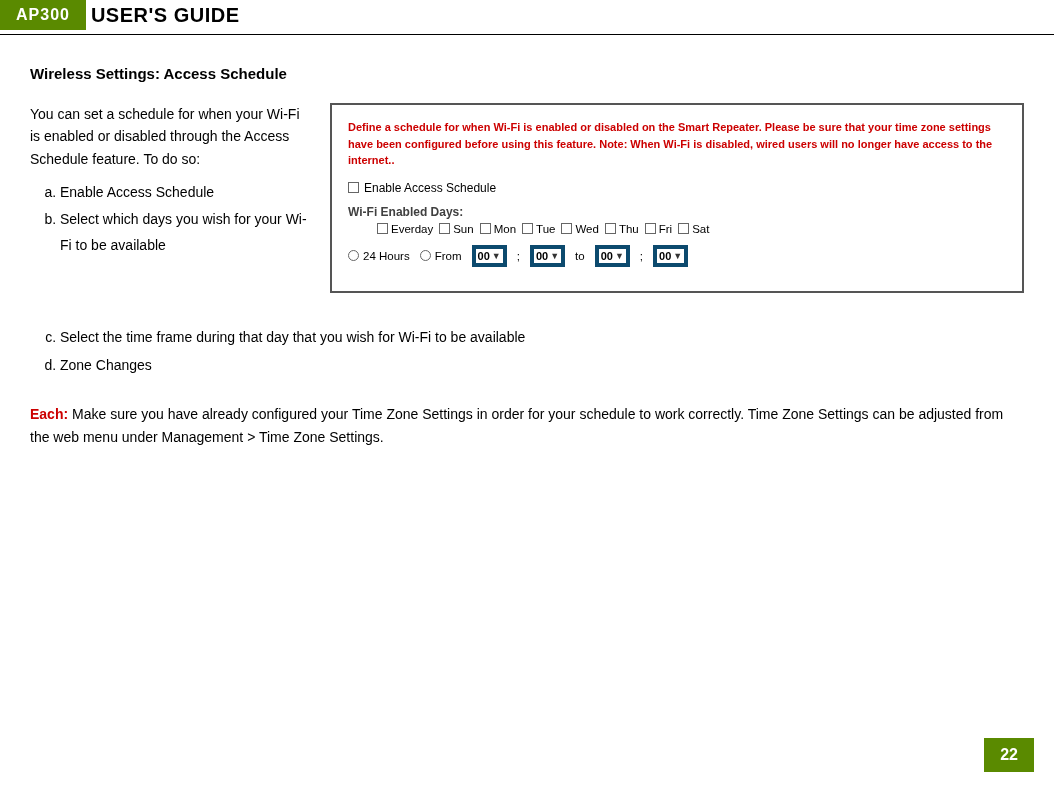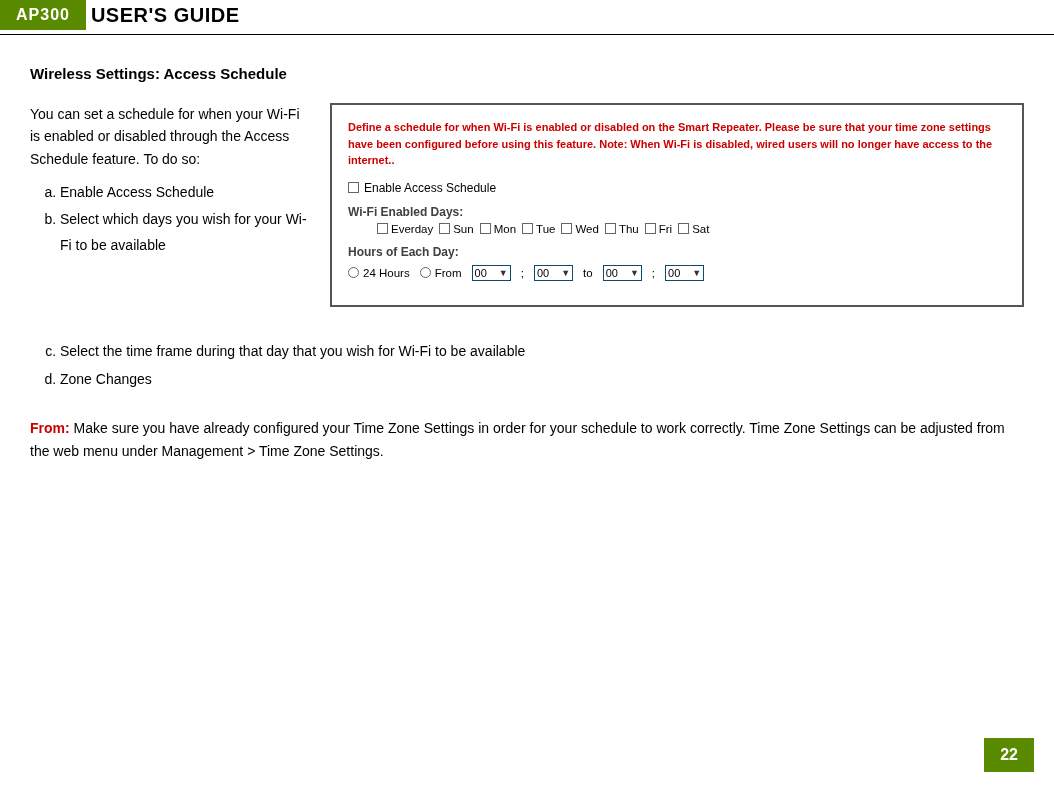--- a/index.html
+++ b/index.html
@@ -131,27 +131,28 @@
       width: 11px;
       height: 11px;
       border-radius: 50%;
       border: 1px solid #666;
       background: #fff;
       display: inline-block;
       flex-shrink: 0;
     }
 
     .fake-select {
-      border: 1px solid #0c4a6e;
+      border: 4px solid #0c4a6e;
       font-size: 11px;
       padding: 1px 2px;
       background: #fff;
       display: inline-flex;
       align-items: center;
-      gap: 12px;
+      gap: 2px;
+      font-weight: bold;
     }
 
     .fake-select-arrow {
       font-size: 9px;
       color: #333;
     }
 
     
     .steps-container {
       margin-top: 10px;
@@ -278,21 +279,20 @@
             <span>Fri</span>
           </div>
           <div class="checkbox-item">
             <span class="fake-checkbox"></span>
             <span>Sat</span>
           </div>
         </div>
       </div>
 
       <div class="panel-section">
-        <div class="panel-label">Hours of Each Day:</div>
         <div class="hours-row">
           <div class="radio-item">
             <span class="fake-radio"></span>
             <span>24 Hours</span>
           </div>
           <div class="radio-item">
             <span class="fake-radio"></span>
             <span>From</span>
           </div>
           <div class="fake-select">
@@ -321,18 +321,18 @@
   </div>
 
   <div class="full-steps">
     <ol class="full-steps-list" start="3">
       <li>Select the time frame during that day that you wish for Wi-Fi to be available</li>
       <li>Zone Changes</li>
     </ol>
   </div>
 
   <div class="note-section">
-    <span class="note-label">From:</span><span>  Make sure you have already configured your Time Zone Settings in order for your schedule to work correctly.  Time Zone Settings can be adjusted from the web menu under Management &gt; Time Zone Settings.</span>
+    <span class="note-label">Each:</span><span>  Make sure you have already configured your Time Zone Settings in order for your schedule to work correctly.  Time Zone Settings can be adjusted from the web menu under Management &gt; Time Zone Settings.</span>
   </div>
 
 </div>
 
 <div class="page-number">22</div>
 
 </body></html>

